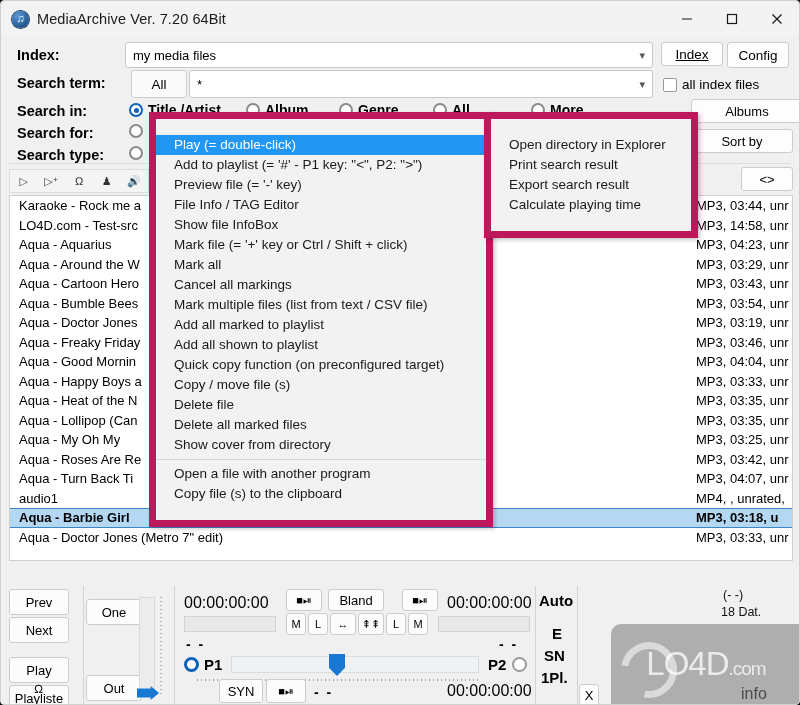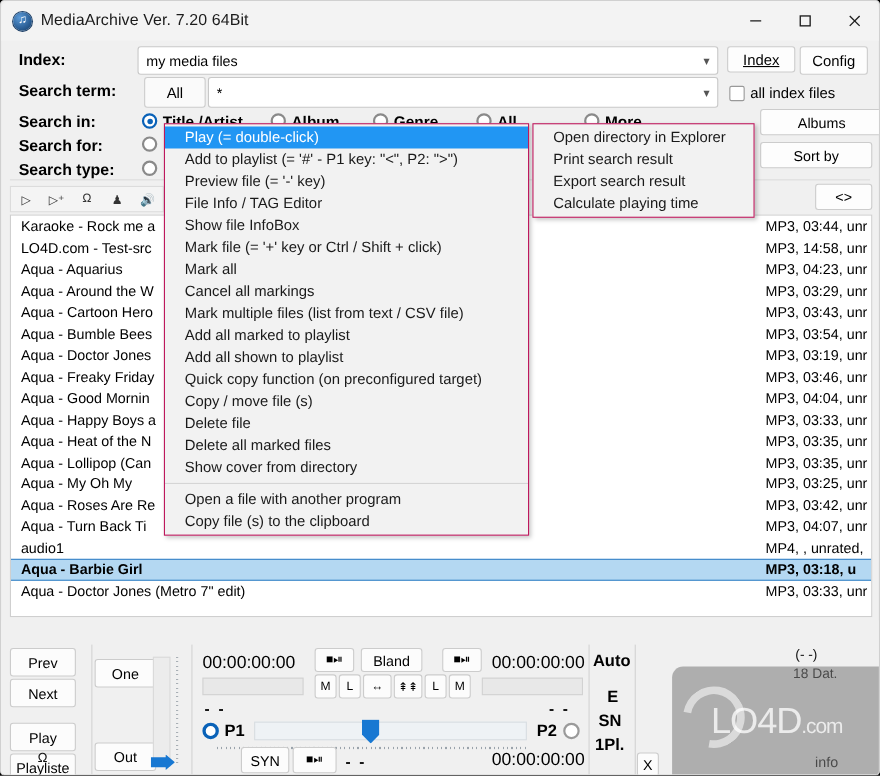--- a/index.html
+++ b/index.html
@@ -131,23 +131,23 @@
   
   .sidebtn {
     position: absolute; box-sizing: border-box;
     background: #fdfdfd; border: 1px solid #ccc; border-radius: 3px;
     font-size: 13px; color: #000;
     display: flex; align-items: center; justify-content: center;
   }
 
   
   .ctxmenu {
-    position: absolute; background: #f2f2f2; border: 1px solid #be185d;
+    position: absolute; background: #f2f2f2; border: 7px solid #be185d;
     box-shadow: 2px 2px 4px rgba(0,0,0,0.22);
-    padding: 2px 0; z-index: 40;
+    padding: 16px 0; z-index: 40;
   }
   .mi {
     height: 20px; line-height: 20px; padding-left: 18px; padding-right: 14px;
     font-size: 13.5px; color: #1a1a1a; white-space: nowrap;
   }
   .mi.hl { background: #2196f3; color: #fff; }
   .msep { height: 1px; background: #d5d5d5; margin: 4px 0; }
 
   
   .player {
@@ -199,21 +199,21 @@
     position: absolute; width: 2px;
     background-image: repeating-linear-gradient(to bottom, #a8afb5 0 1px, transparent 1px 4px);
   }
   .arrowr {
     position: absolute; width: 22px; height: 14px; background: #1878d2;
     clip-path: polygon(0 18%, 62% 18%, 62% 0, 100% 50%, 62% 100%, 62% 82%, 0 82%);
   }
 
   
   .wm {
-    position: absolute; right: 0; bottom: 0; width: 190px; height: 98px;
+    position: absolute; right: 0; bottom: 0; width: 190px; height: 80px;
     background: rgba(120,120,120,0.55);
     border-top-left-radius: 10px;
     display: flex; align-items: center; justify-content: center;
     overflow: hidden;
   }
   .wm-text {
     font-size: 33px; color: rgba(255,255,255,0.75); letter-spacing: -1px;
     white-space: nowrap;
   }
   .wm-text small { font-size: 19px; }
@@ -490,21 +490,21 @@
 
     <div class="stk" style="left:538px; top:28px;">Auto</div>
     <div class="stk" style="left:551px; top:61px;">E</div>
     <div class="stk" style="left:543px; top:83px;">SN</div>
     <div class="stk" style="left:540px; top:105px;">1Pl.</div>
 
     <div class="pbtn" style="left:578px; top:120px; width:20px; height:22px;">X</div>
 
     <div class="infotxt" style="left:722px; top:24px;">(- -)</div>
     <div class="infotxt" style="left:720px; top:41px;">18 Dat.</div>
-    <div class="infotxt" style="left:740px; top:121px; font-size:13px;">info</div>
+    <div class="infotxt" style="left:740px; top:121px; font-size:16px;">info</div>
 
     <div class="wm">
       <div class="wm-ring"></div>
       <div class="wm-text">
         <span>LO4D</span><small>.com</small>
       </div>
     </div>
   </div>
 
 </div>

